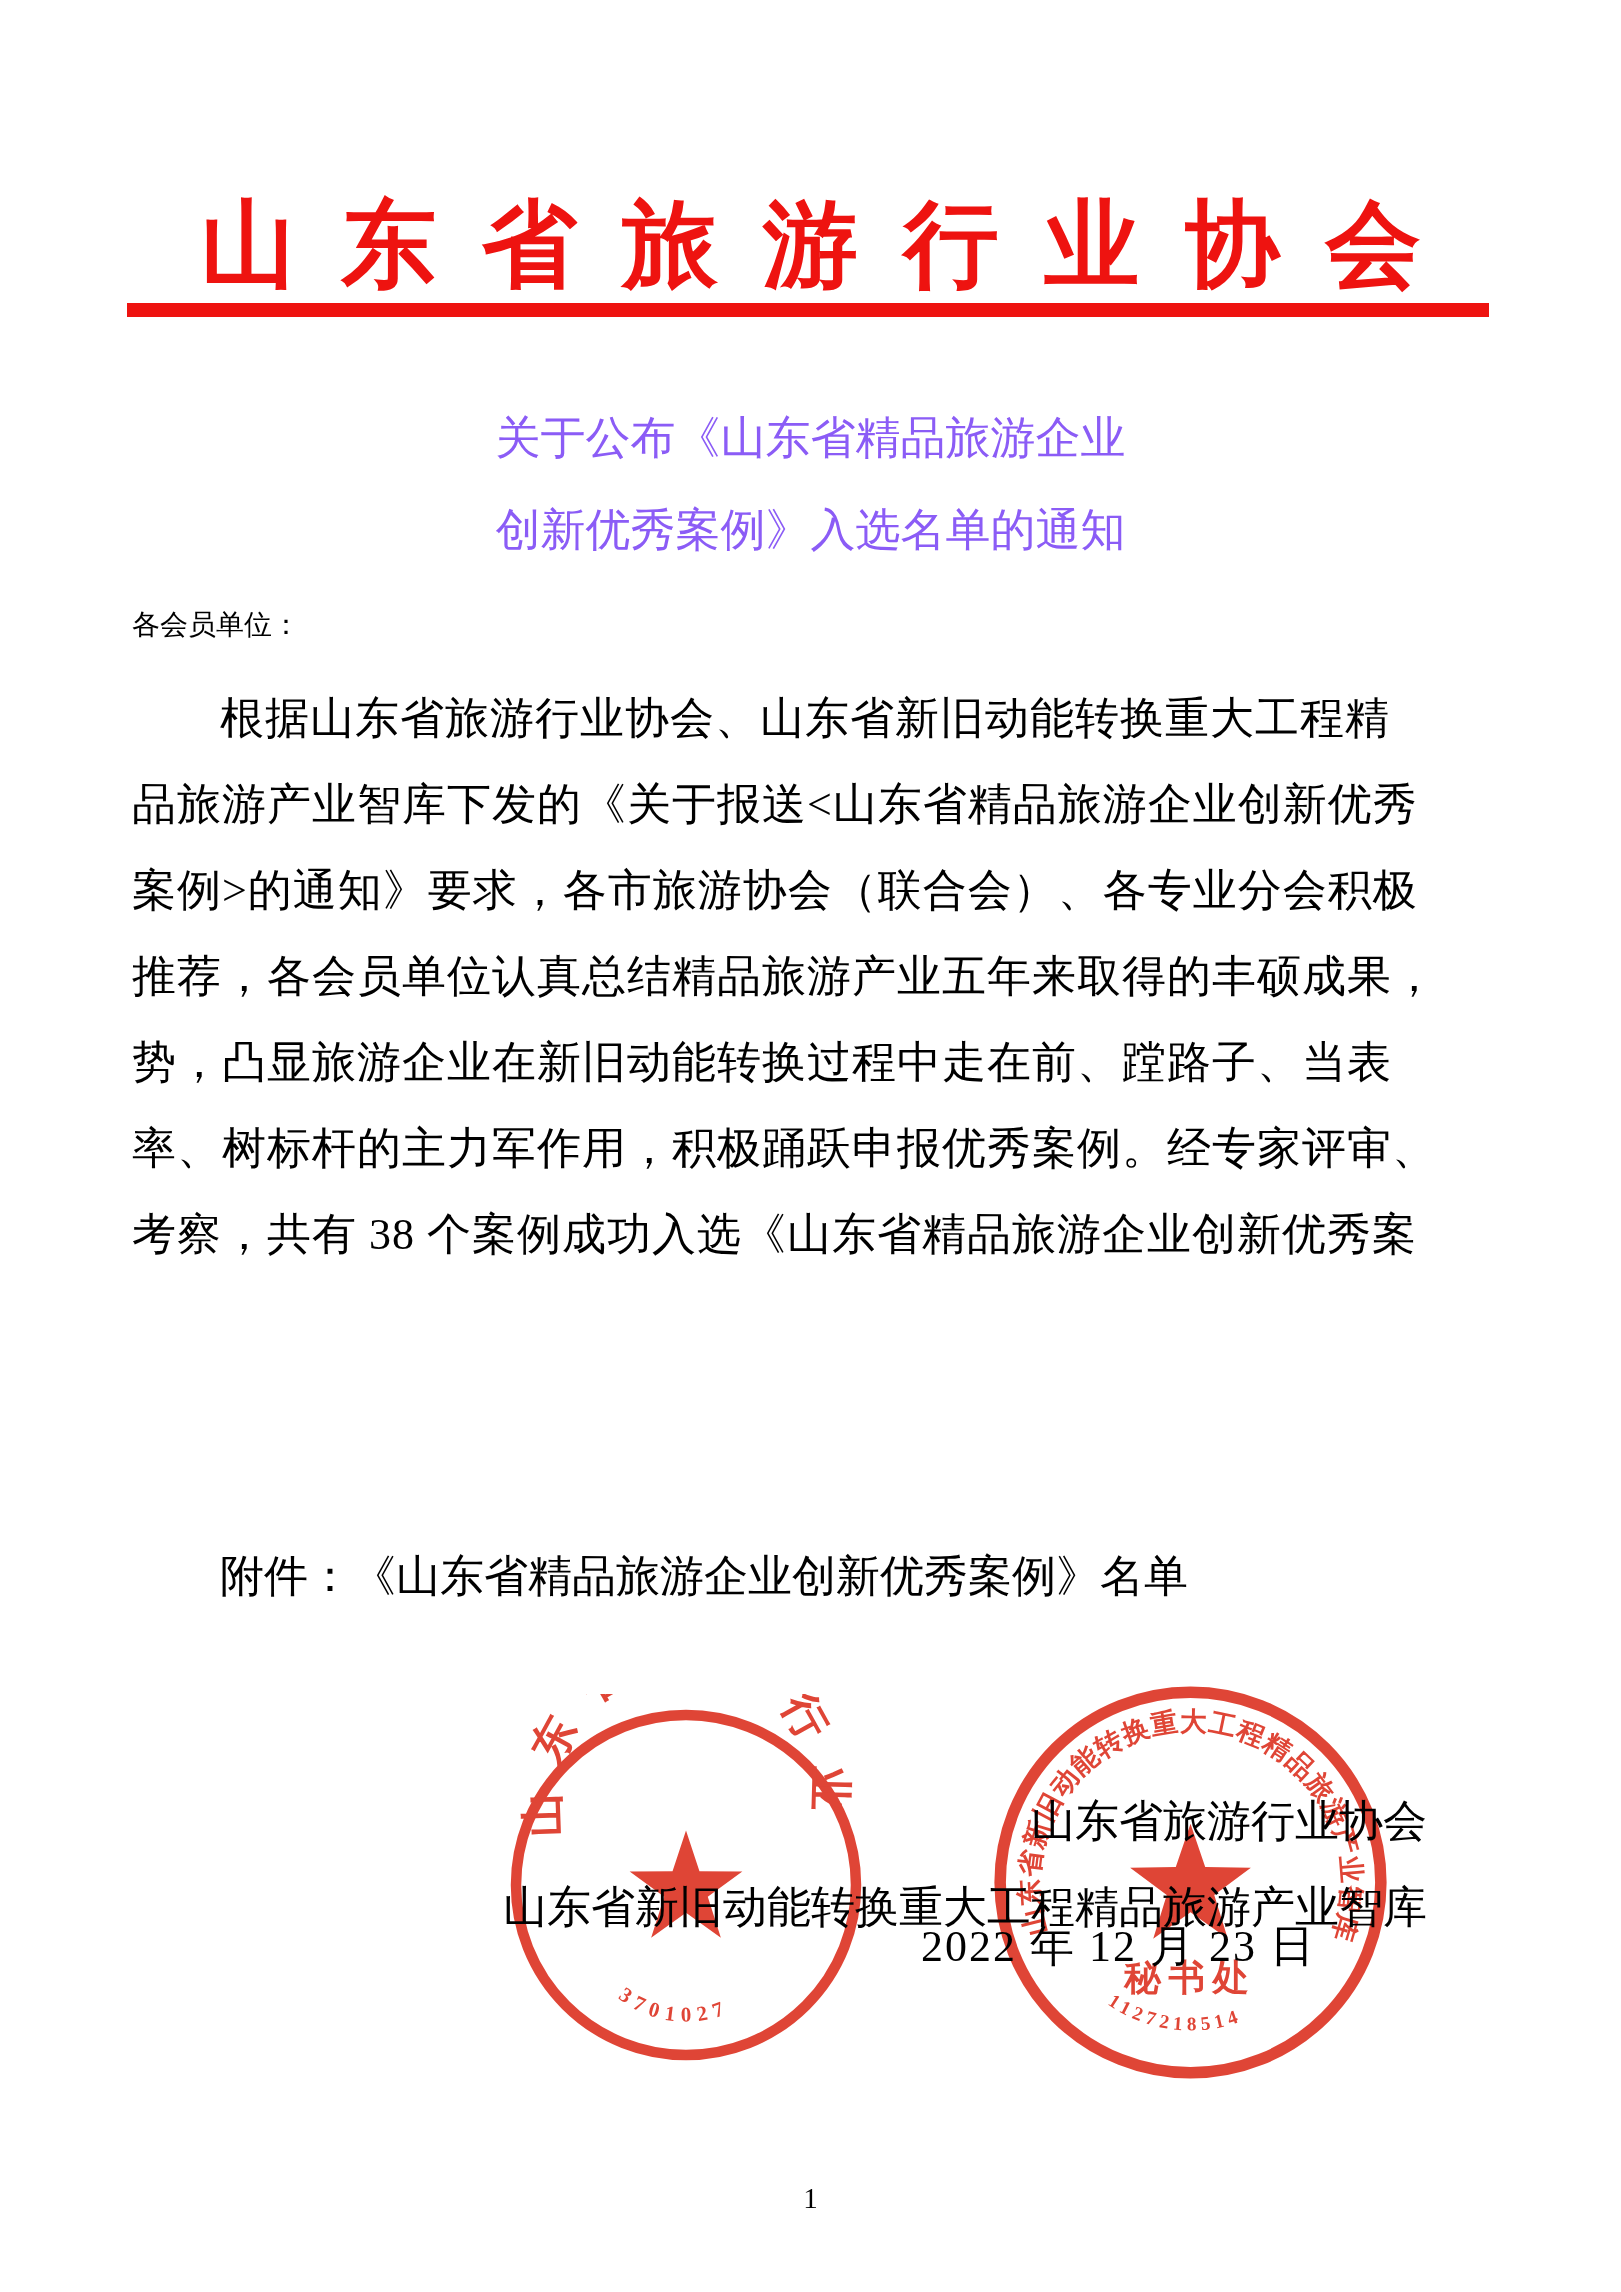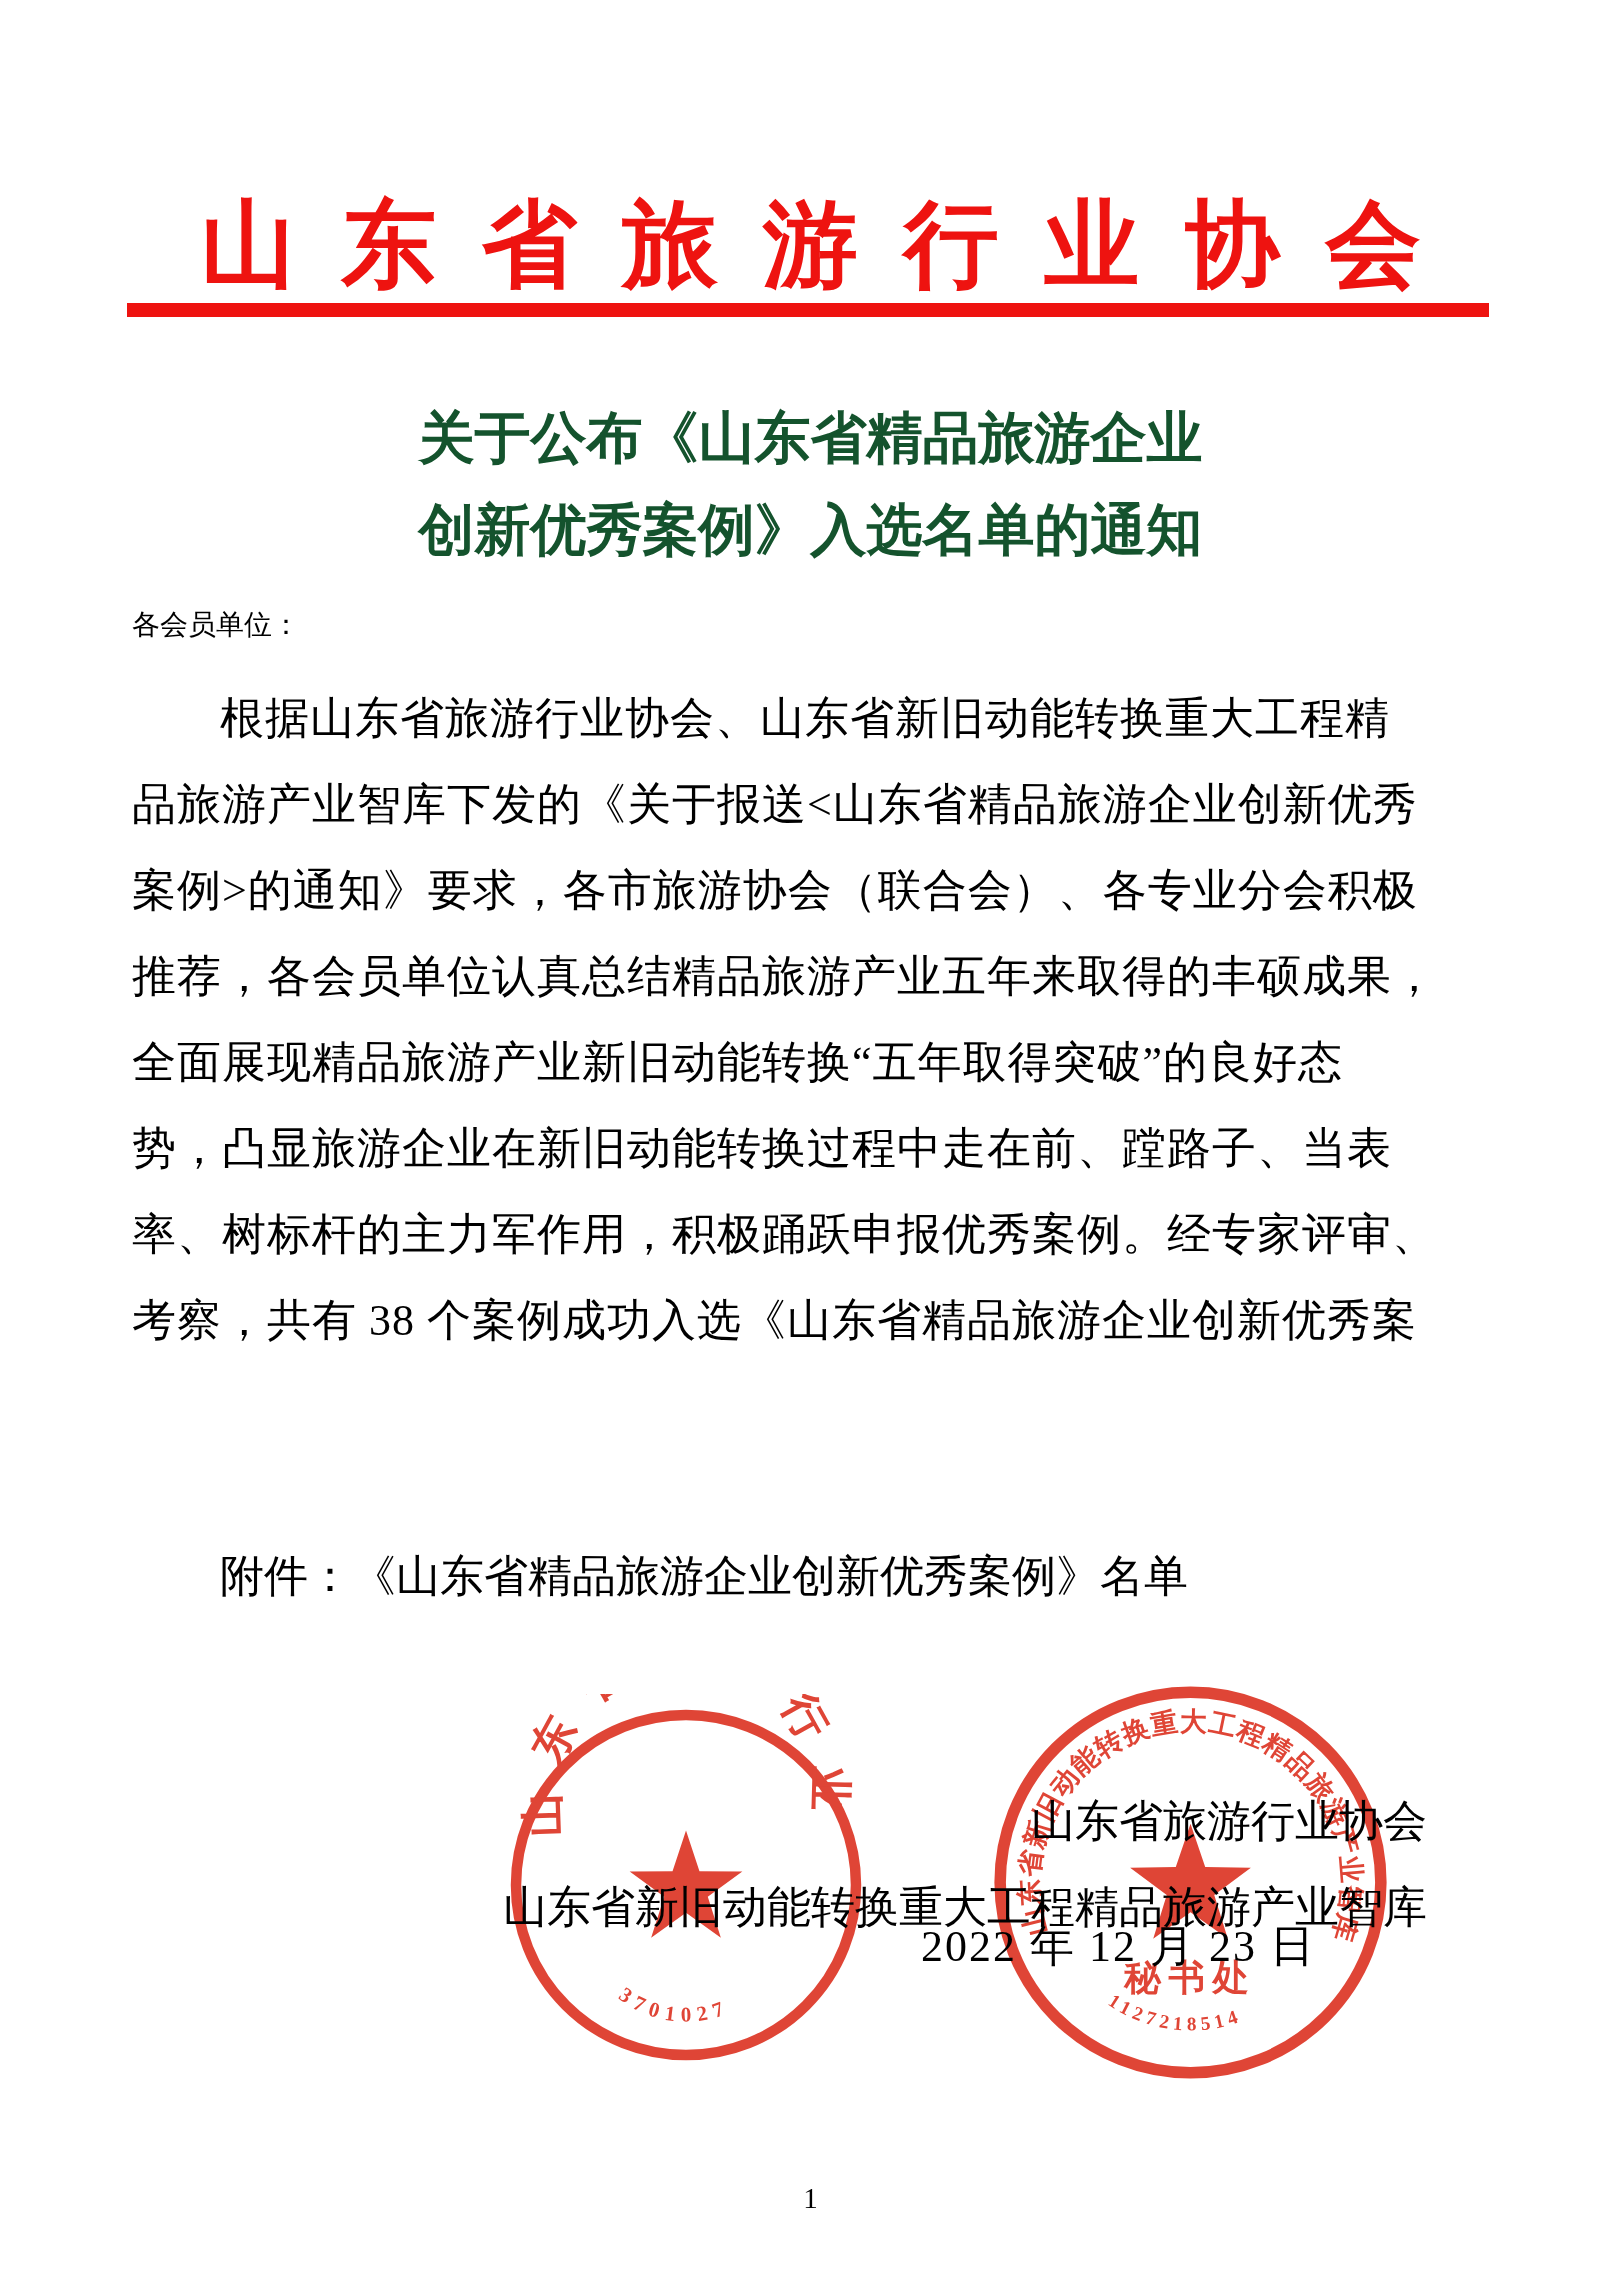--- a/index.html
+++ b/index.html
@@ -18,21 +18,21 @@
     letter-spacing:0.48em;padding-left:0.48em;box-sizing:border-box;
     white-space:nowrap;
   }
   .red-rule{
     position:absolute;top:303px;left:127px;width:1362px;height:13.7px;
     background:var(--red);
   }
   .doc-title{
     position:absolute;top:392px;left:0;width:100%;
     text-align:center;font-family:"Liberation Sans","DejaVu Sans",sans-serif;
-    font-weight:700;font-size:56px;line-height:92px;color:#14532d;
+    font-weight:400;font-size:45px;line-height:92px;color:#8b5cf6;
   }
   .salutation{
     position:absolute;top:606px;left:132px;font-size:28px;
   }
   .body-lines{
     position:absolute;top:676px;left:132px;width:1362px;
     font-size:44px;line-height:86px;letter-spacing:1px;
     white-space:nowrap;
   }
   .body-lines .line.indent{text-indent:88px;}
@@ -66,21 +66,20 @@
   <div>创新优秀案例》入选名单的通知</div>
 </div>
 
 <div class="salutation">各会员单位：</div>
 
 <div class="body-lines">
   <div class="line indent">根据山东省旅游行业协会、山东省新旧动能转换重大工程精</div>
   <div class="line">品旅游产业智库下发的《关于报送&lt;山东省精品旅游企业创新优秀</div>
   <div class="line">案例&gt;的通知》要求，各市旅游协会（联合会）、各专业分会积极</div>
   <div class="line">推荐，各会员单位认真总结精品旅游产业五年来取得的丰硕成果，</div>
-  <div class="line">全面展现精品旅游产业新旧动能转换“五年取得突破”的良好态</div>
   <div class="line">势，凸显旅游企业在新旧动能转换过程中走在前、蹚路子、当表</div>
   <div class="line">率、树标杆的主力军作用，积极踊跃申报优秀案例。经专家评审、</div>
   <div class="line">考察，共有 38 个案例成功入选《山东省精品旅游企业创新优秀案</div>
 </div>
 
 <div class="attachment">附件：《山东省精品旅游企业创新优秀案例》名单</div>
 
 <svg class="stamp stamp-left" viewBox="0 0 400 400">
   <defs>
     <path id="arcL" d="M 73,154 A 135,135 0 1 1 327,154" fill="none"></path>

